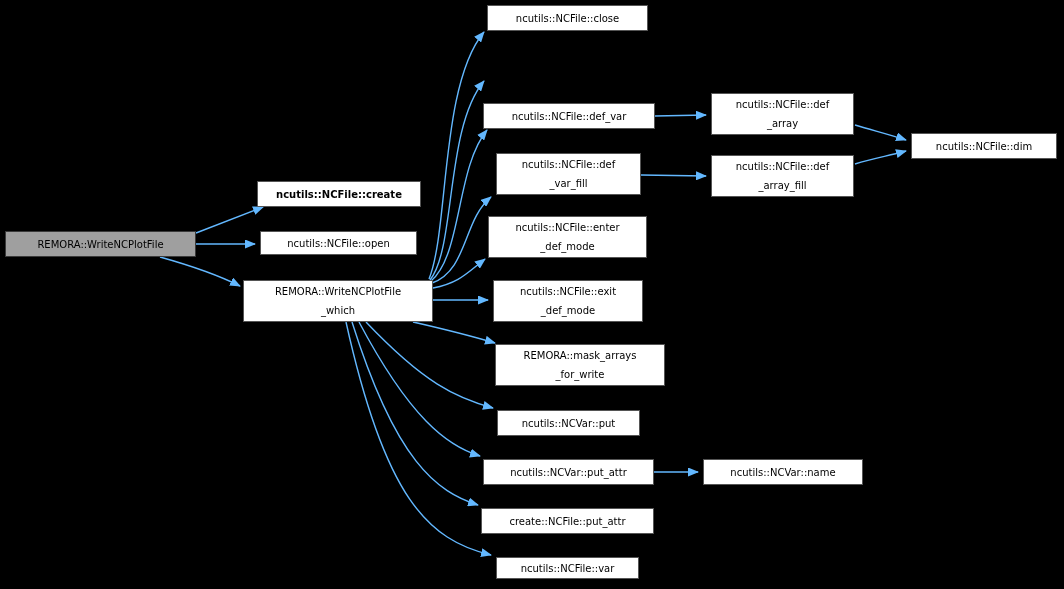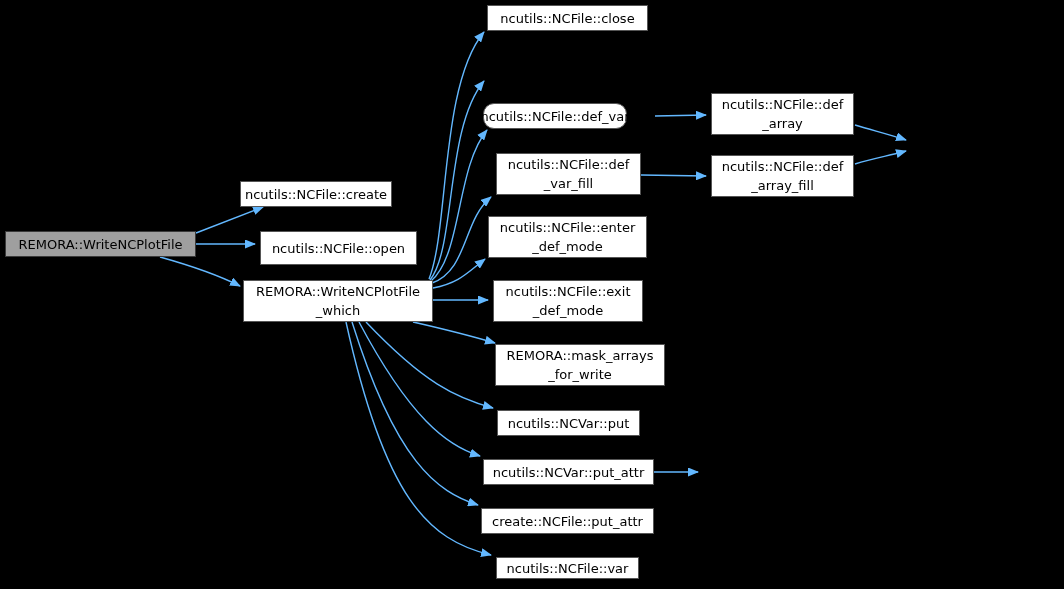--- a/index.html
+++ b/index.html
@@ -31,40 +31,40 @@
     stroke: var(--edge);
     stroke-width: 1.4px;
   }
   #arrowhead-path { fill: var(--edge); }
   .node {
     position: absolute;
     box-sizing: border-box;
     background: var(--node-fill);
     border: 1px solid var(--node-border);
     color: var(--text);
-    font-size: 13px;
+    font-size: 10px;
     line-height: 19px;
     display: flex;
     align-items: center;
     justify-content: center;
     text-align: center;
     white-space: pre-line;
     cursor: pointer;
   }
   .node.root {
     background: var(--root-fill);
     border: 1.5px solid var(--root-border);
   }
   #n-root           { left:5px;   top:231px; width:191px; height:26px; }
-  #n-create         { left:240px; top:181px; width:152px; height:26px; }
-  #n-open           { left:260px; top:231px; width:157px; height:34px; }
+  #n-create         { left:257px; top:181px; width:164px; height:26px;font-weight:bold; }
+  #n-open           { left:260px; top:231px; width:157px; height:24px; }
   #n-which          { left:243px; top:280px; width:190px; height:42px; }
   #n-close          { left:487px; top:5px;   width:161px; height:26px; }
   #n-def-dim        { left:483px; top:54px;  width:173px; height:26px; }
-  #n-def-var        { left:483px; top:103px; width:144px; height:26px;border-radius:11px; }
+  #n-def-var        { left:483px; top:103px; width:172px; height:26px; }
   #n-def-var-fill   { left:496px; top:153px; width:145px; height:42px; }
   #n-enter-def-mode { left:488px; top:216px; width:159px; height:42px; }
   #n-exit-def-mode  { left:493px; top:280px; width:150px; height:42px; }
   #n-mask-arrays    { left:495px; top:344px; width:170px; height:42px; }
   #n-put            { left:497px; top:410px; width:143px; height:26px; }
   #n-ncvar-put-attr { left:483px; top:459px; width:171px; height:26px; }
   #n-ncfile-put-attr{ left:481px; top:508px; width:173px; height:26px; }
   #n-var            { left:496px; top:557px; width:143px; height:22px; }
   #n-def-array      { left:711px; top:93px;  width:143px; height:42px; }
   #n-def-array-fill { left:711px; top:155px; width:143px; height:42px; }
@@ -119,14 +119,16 @@
   <div class="node" id="n-mask-arrays">REMORA::mask_arrays
 _for_write</div>
   <div class="node" id="n-put">ncutils::NCVar::put</div>
   <div class="node" id="n-ncvar-put-attr">ncutils::NCVar::put_attr</div>
   <div class="node" id="n-ncfile-put-attr">create::NCFile::put_attr</div>
   <div class="node" id="n-var">ncutils::NCFile::var</div>
   <div class="node" id="n-def-array">ncutils::NCFile::def
 _array</div>
   <div class="node" id="n-def-array-fill">ncutils::NCFile::def
 _array_fill</div>
+  <div class="node" id="n-ncvar-name">ncutils::NCVar::name</div>
+  <div class="node" id="n-dim">ncutils::NCFile::dim</div>
 
 </div>
 
 </body></html>

